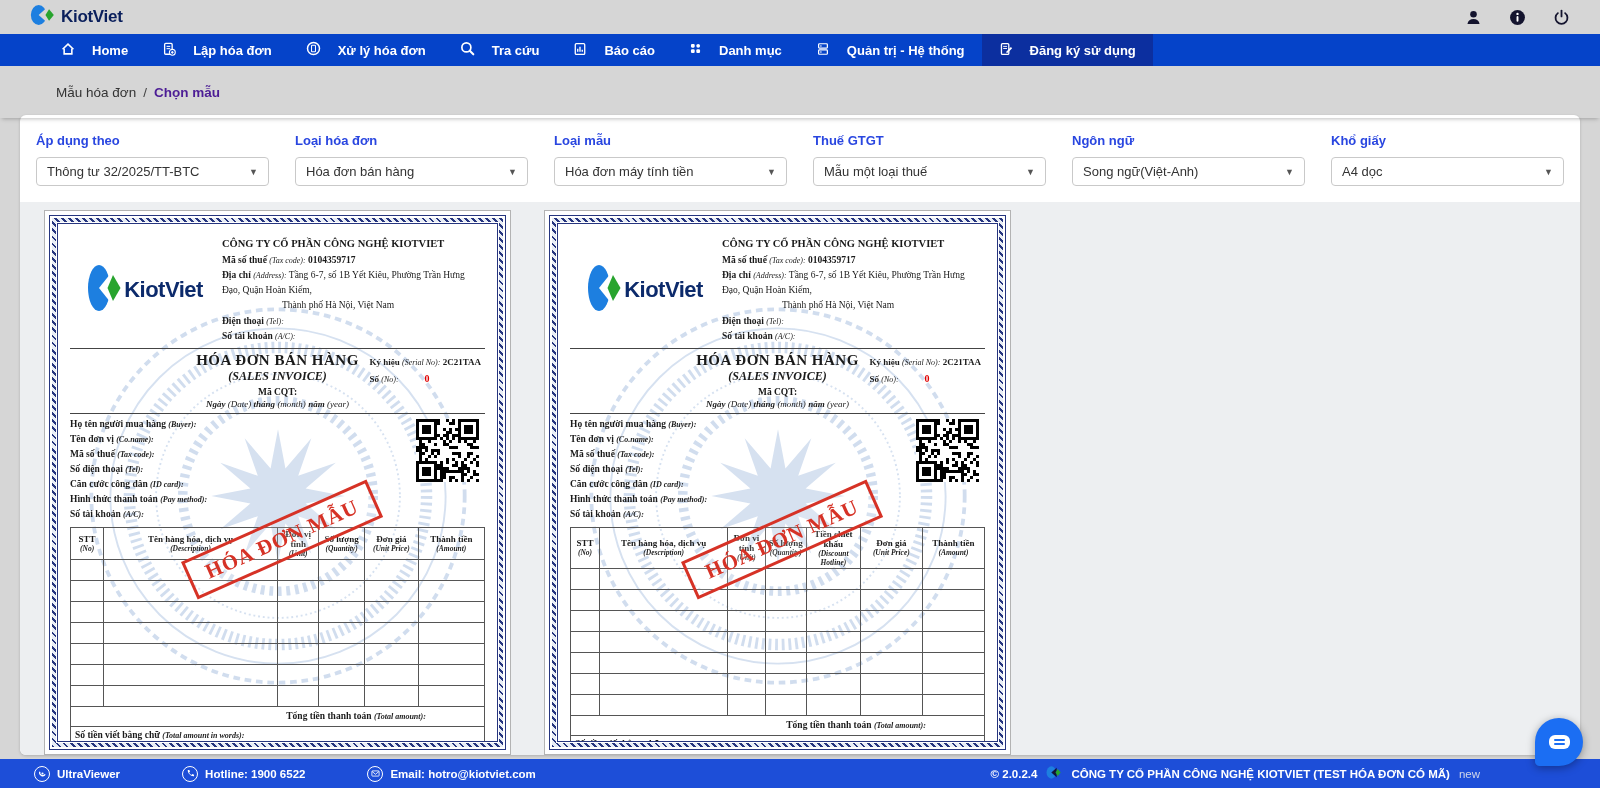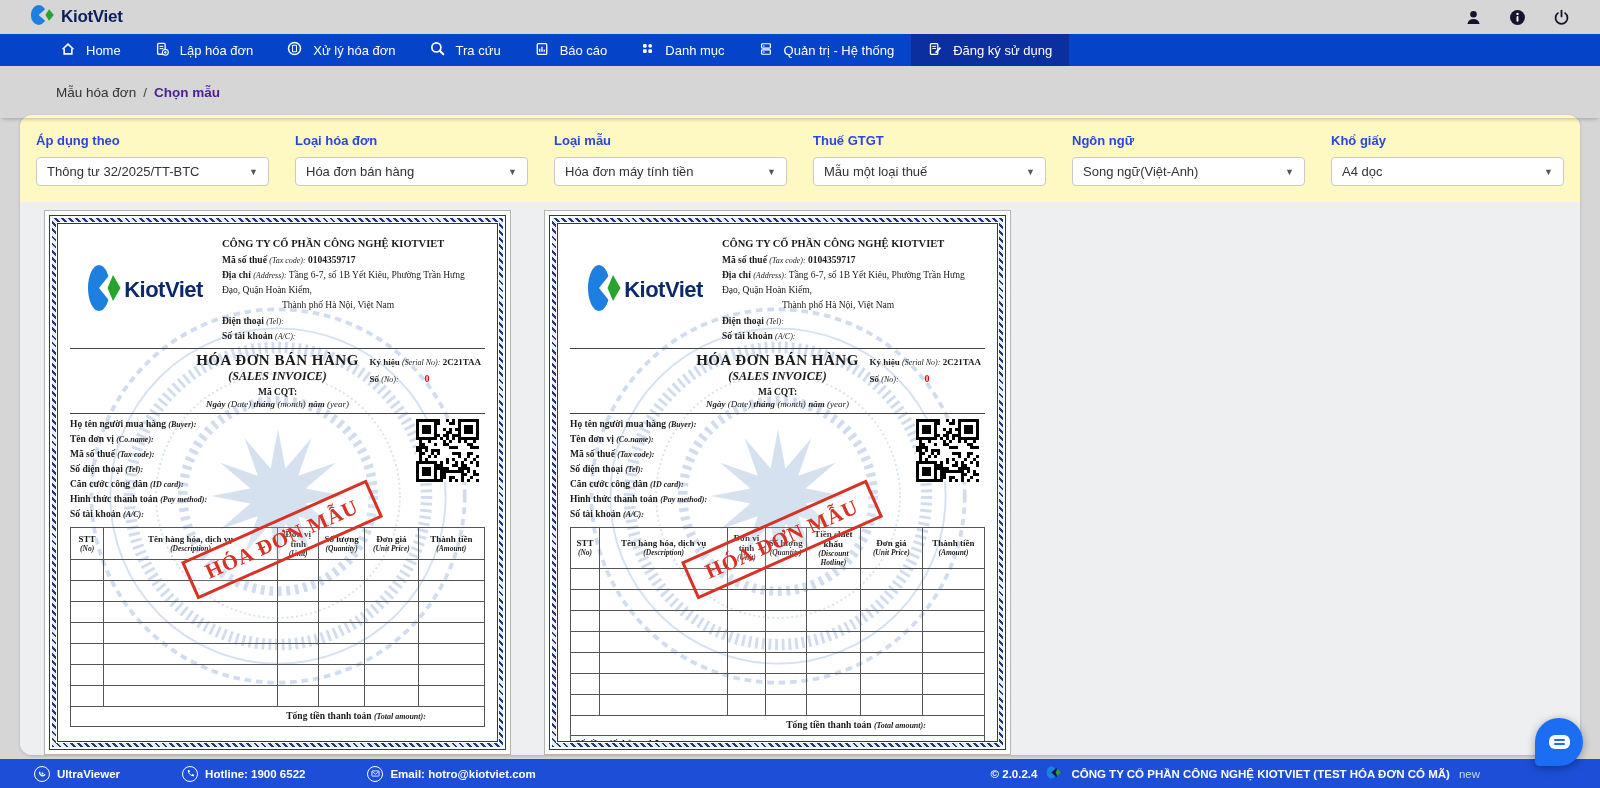--- a/index.html
+++ b/index.html
@@ -8,34 +8,34 @@
 
   
   .topbar{height:34px;display:flex;align-items:center;justify-content:space-between;padding:0 30px}
   .logo{display:flex;align-items:center;gap:5px}
   .logo-text{font-size:17px;font-weight:bold;color:#0a1f5c;letter-spacing:-.3px}
   .topbar-icons{display:flex;gap:26px;align-items:center}
   .tb-ic{width:18px;height:18px;display:flex;align-items:center;justify-content:center;cursor:pointer}
 
   
   .nav{height:32px;background:#0543c9;display:flex;align-items:stretch;padding-left:44px}
-  .nav-item{display:flex;align-items:center;gap:11px;padding:0 17px;color:#fff;
-            font-size:13px;font-weight:normal;cursor:pointer;white-space:nowrap}
+  .nav-item{display:flex;align-items:center;gap:17px;padding:0 17px;color:#fff;
+            font-size:13px;font-weight:bold;cursor:pointer;white-space:nowrap}
   .nav-item.active{background:#0c2f9f}
   .nav-item svg{flex:0 0 auto}
 
   
   .breadcrumb{height:52px;display:flex;align-items:center;padding:0 56px;font-size:13.5px;color:#333;
               box-shadow:0 3px 4px -2px rgba(0,0,0,.25);position:relative;z-index:2}
   .breadcrumb .sep{margin:0 7px;color:#444}
   .breadcrumb .current{font-weight:bold;color:#4c1d95}
 
   
-  .card{position:absolute;left:20px;right:20px;top:115px;bottom:33px;background:#fef9c3;
-        border-radius:12px;box-shadow:0 1px 3px rgba(0,0,0,.18);overflow:hidden}
+  .card{position:absolute;left:20px;right:20px;top:115px;bottom:33px;background:#ffffff;
+        border-radius:6px;box-shadow:0 1px 3px rgba(0,0,0,.18);overflow:hidden}
   .filters{display:grid;grid-template-columns:repeat(6,1fr);gap:26px;padding:18px 16px 16px}
   .filter-label{display:block;color:#2946e0;font-size:13px;font-weight:600;margin-bottom:9px}
   .selectbox{height:27px;border:1px solid #c9c9c9;border-radius:4px;background:#fff;display:flex;
              align-items:center;justify-content:space-between;padding:0 10px;font-size:13px;color:#333;cursor:pointer}
   .selectbox .caret{font-size:9px;color:#555}
 
   .previews{background:#edeff1;height:calc(100% - 81px);padding:8px 0 0 24px;display:flex;gap:33px;overflow:hidden}
 
   
   .preview{width:467px;height:545px;background:#fff;border:1px solid #b3b3b3;padding:4px;
@@ -846,20 +846,23 @@
                       <td class="body">&nbsp;</td>
                       <td class="body">&nbsp;</td>
                       <td class="body">&nbsp;</td>
                       <td class="body">&nbsp;</td>
                       <td class="body">&nbsp;</td>
                       <td class="body">&nbsp;</td>
                     </tr>
                     <tr>
                       <td class="total" colspan="6"><span>Tổng tiền thanh toán </span><span class="en">(Total amount):</span></td>
                     </tr>
+                    <tr>
+                      <td class="words" colspan="6"><span>Số tiền viết bằng chữ </span><span class="en">(Total amount in words):</span></td>
+                    </tr>
                   </tbody>
                 </table>
               </div>
               <div class="stamp">HÓA ĐƠN MẪU</div>
             </div>
           </div>
         </div>
       </div>
       <div class="preview">
         <div class="frame">

